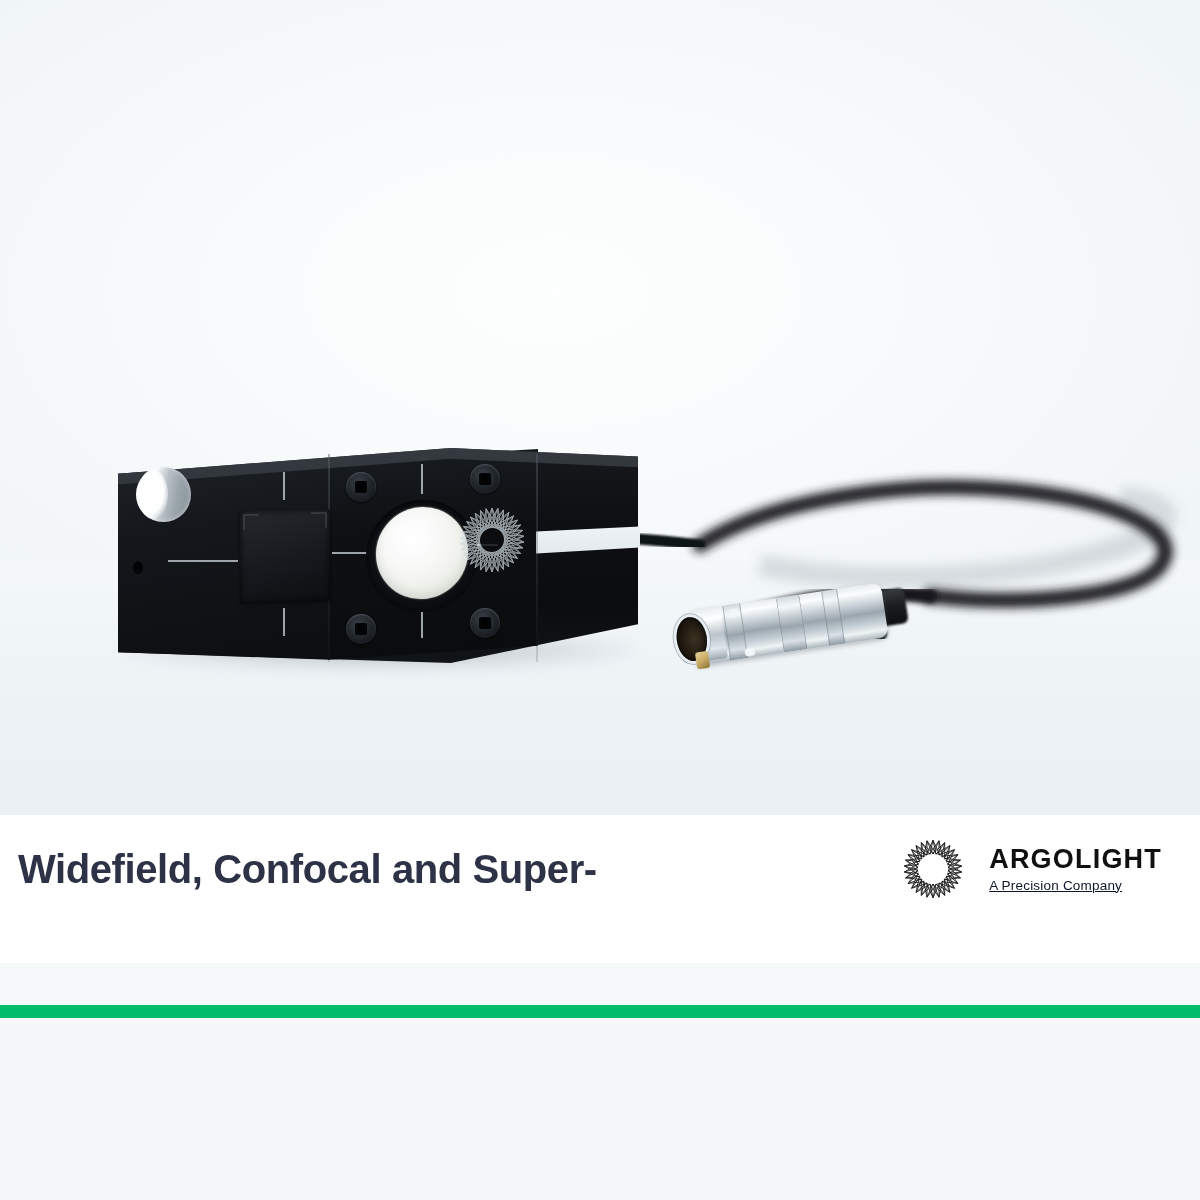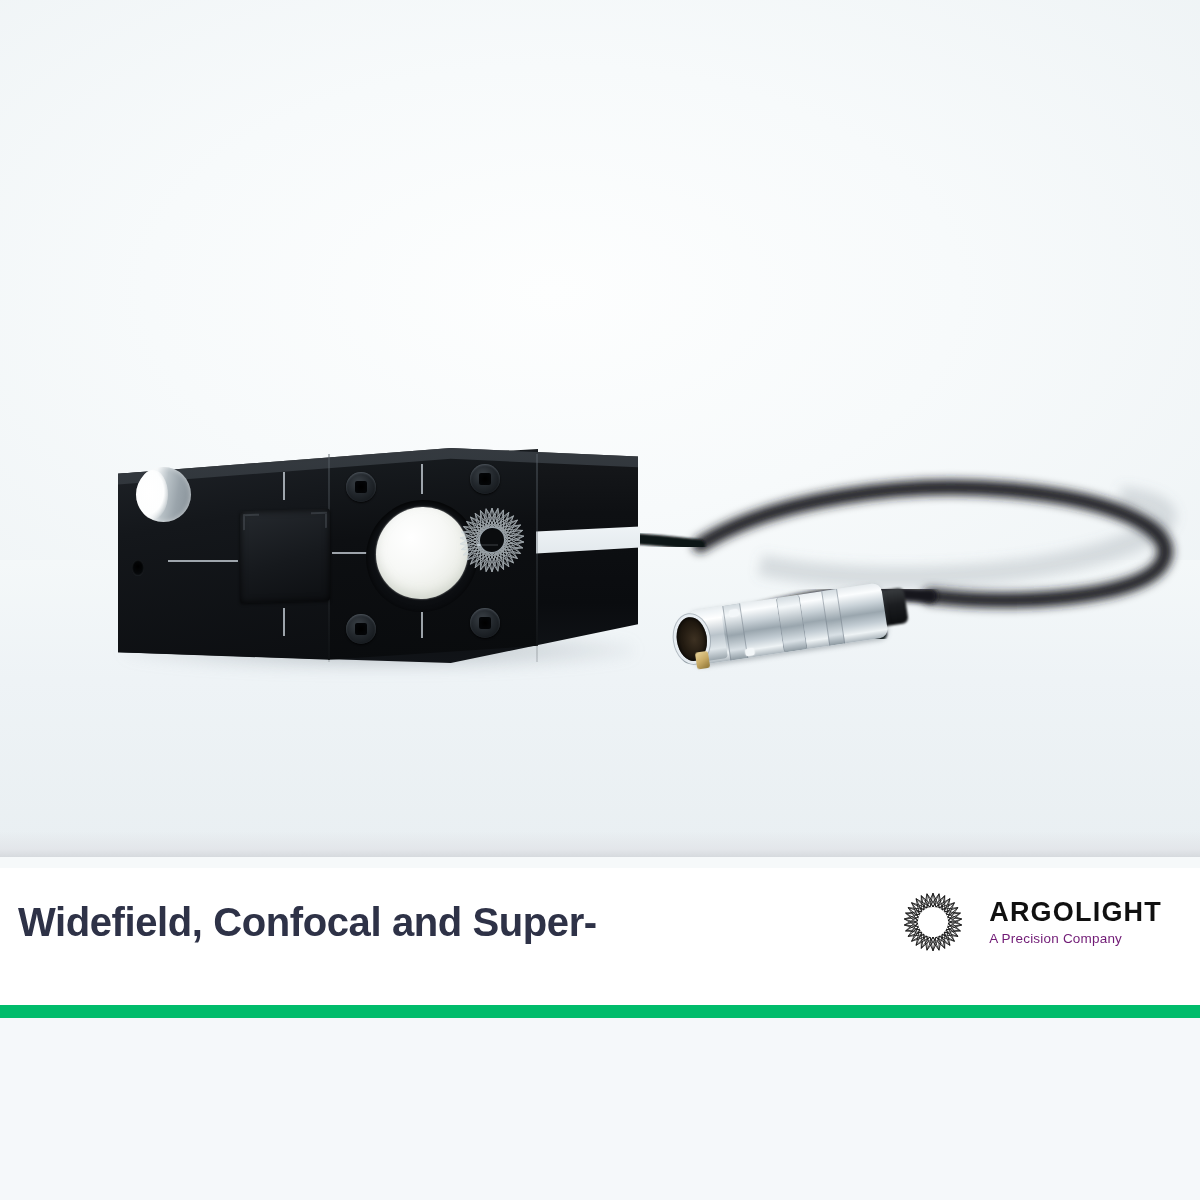--- a/index.html
+++ b/index.html
@@ -283,21 +283,21 @@
     left: 206px; top: 16px;
     width: 34px; height: 36px;
     border-radius: 6px;
     background: linear-gradient(180deg, #3a3d40 0%, #1b1d20 45%, #0c0e10 100%);
     filter: blur(1.2px);
   }
 
   
   .caption {
     position: absolute;
-    left: 0; top: 868px;
+    left: 0; top: 815px;
     width: 1200px;
     height: 148px;
     background: #ffffff;
   }
   .caption-inner {
     position: absolute;
     left: 18px; top: 18px;
     right: 18px;
     display: flex;
     align-items: center;
@@ -326,22 +326,23 @@
     font-family: "Liberation Sans", sans-serif;
     font-weight: bold;
     font-size: 27px;
     letter-spacing: 1.2px;
     color: #101010;
   }
   .brand-tag {
     font-family: "Liberation Sans", sans-serif;
     font-size: 13.5px;
     letter-spacing: .2px;
-    color: #701a75;
+    color: #0f172a;
     margin-top: 6px;
+    text-decoration: underline;
   }
 
   
   .green-bar {
     position: absolute;
     left: 0; top: 1005px;
     width: 1200px; height: 13px;
     background: #00bc6b;
   }
   .footer {

